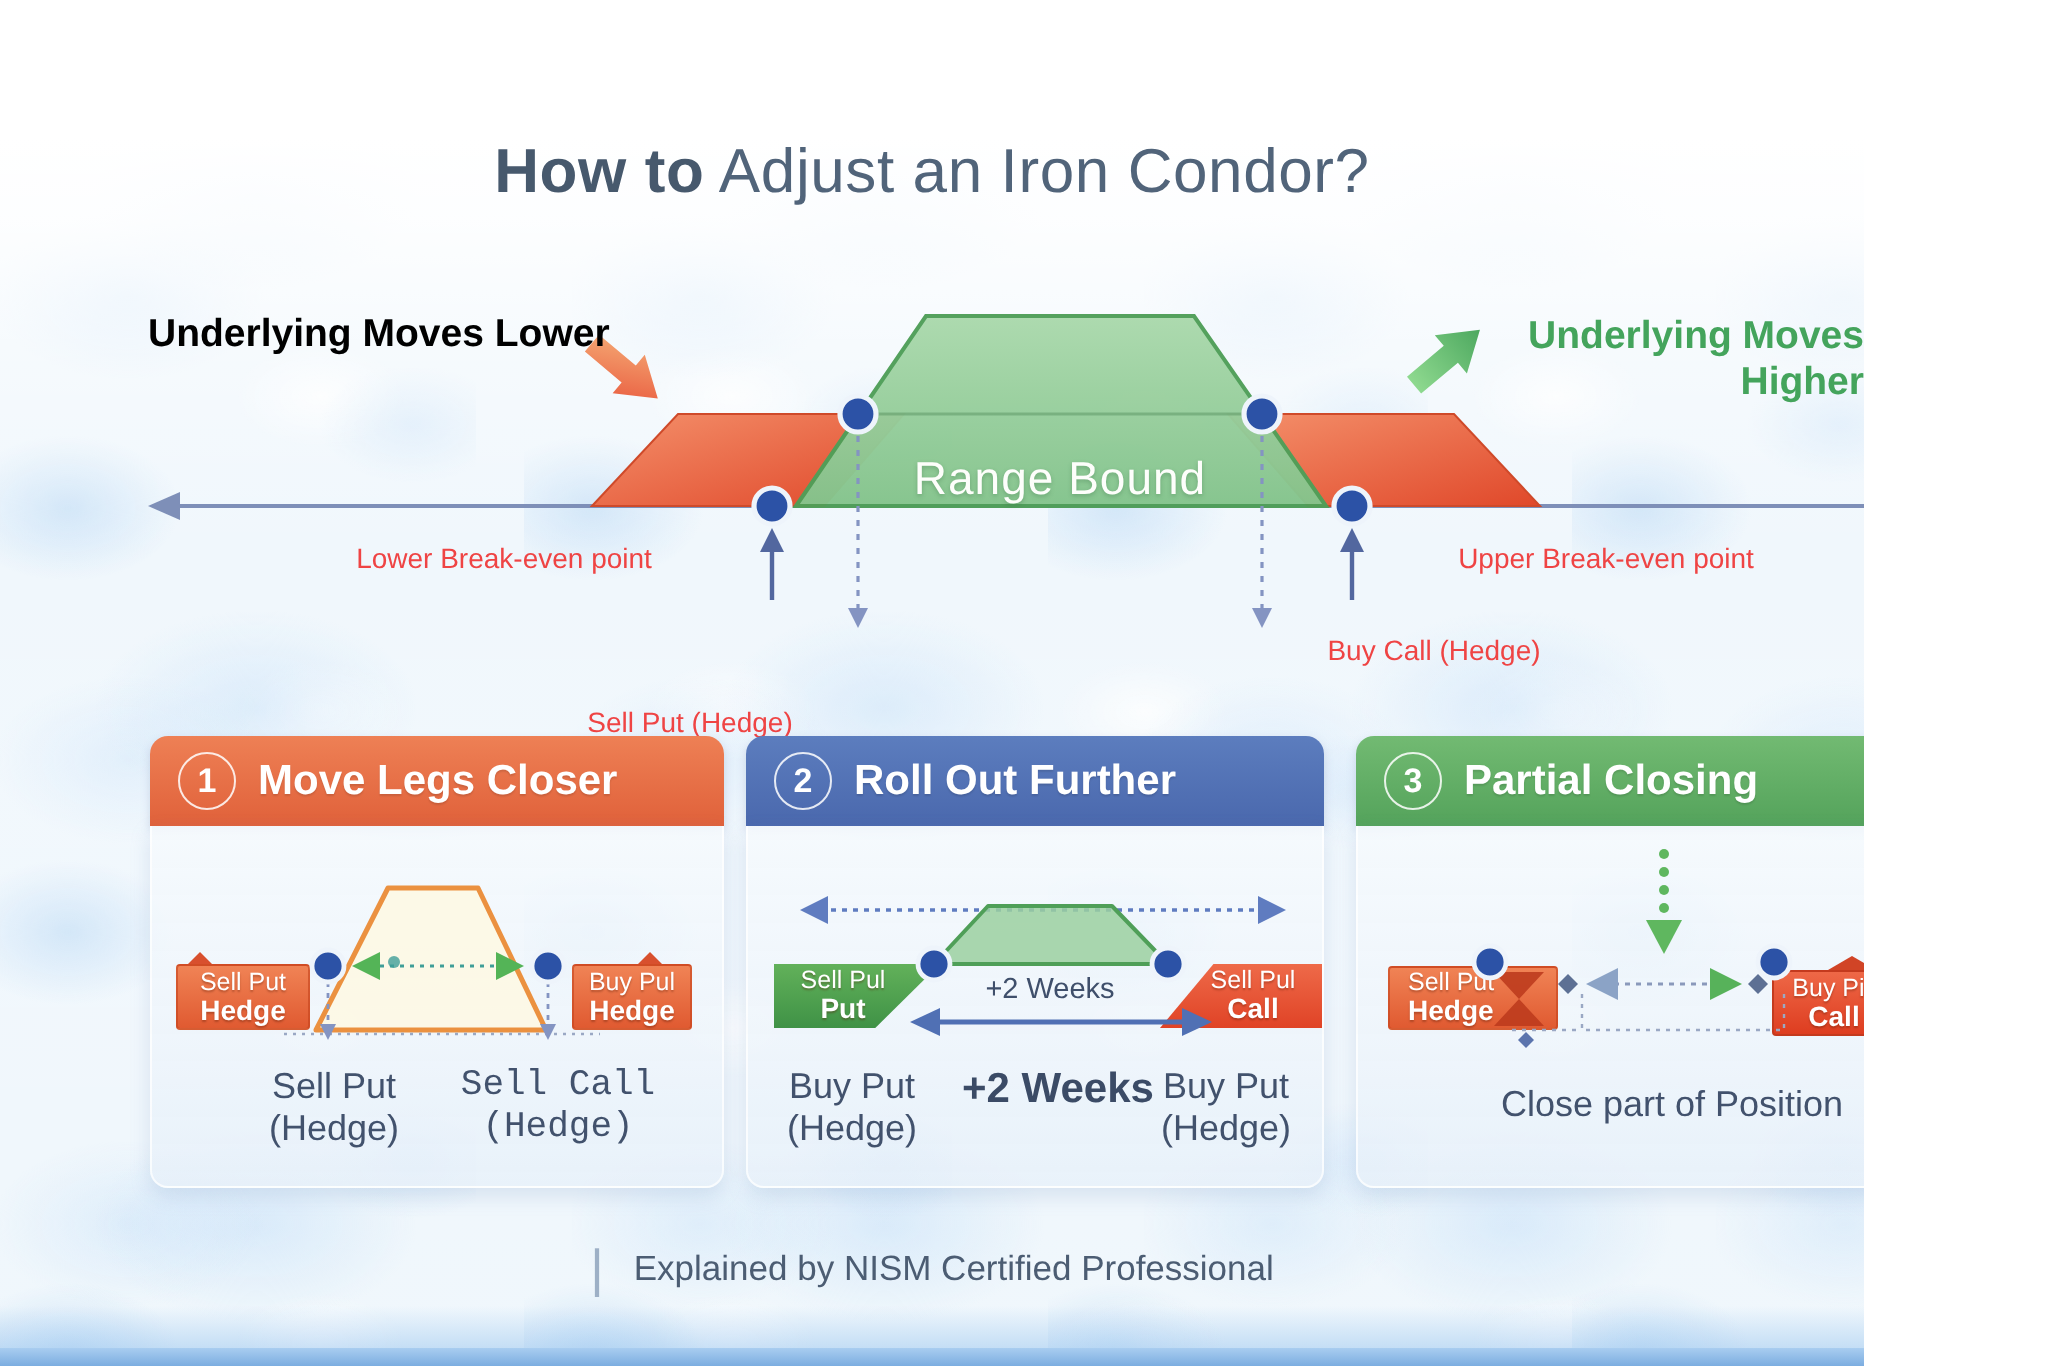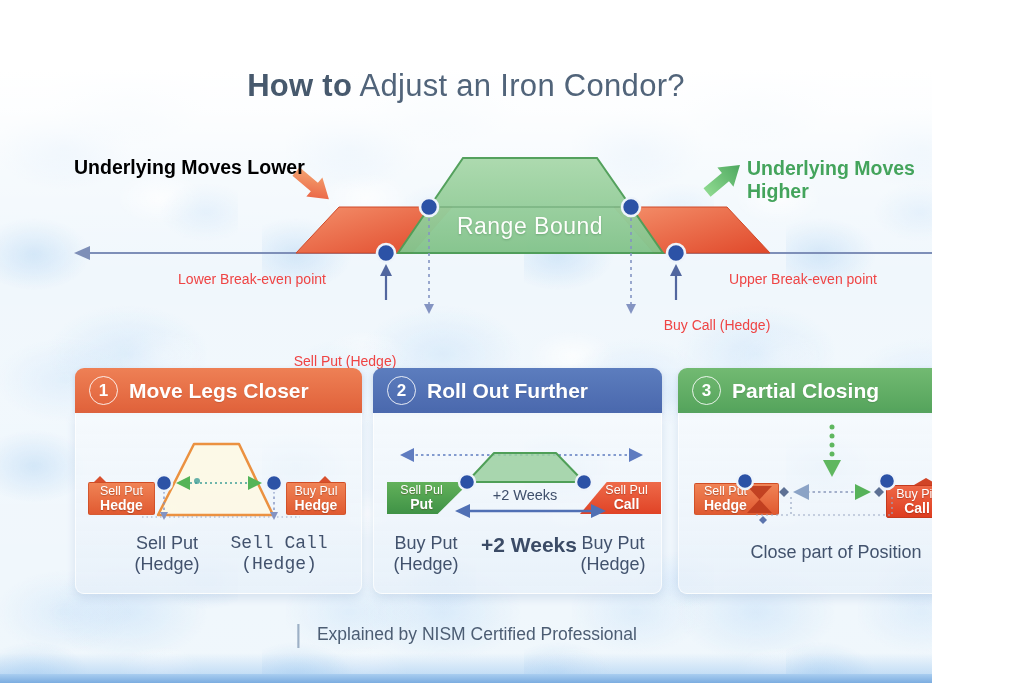--- a/index.html
+++ b/index.html
@@ -136,22 +136,22 @@
 
     <g transform="translate(304,32) rotate(40)">
       <path d="M0,7 L24,7 L24,0 L43,12.5 L24,25 L24,18 L0,18 Z" fill="url(#gOr)"></path>
     </g>
     <g transform="translate(699,53) rotate(-40)">
       <path d="M0,7 L24,7 L24,0 L43,12.5 L24,25 L24,18 L0,18 Z" fill="url(#gGr2)"></path>
     </g>
   </svg>
 
   <div class="abs lbl-red" style="left:74px;top:156px;">Underlying Moves Lower</div>
-  <div class="abs lbl-green" style="left:747px;top:157px;">Underlying Moves Higher</div>
-  <div class="abs ctr range-bound" style="left:530px;top:213px;">Range Bound</div>
+  <div class="abs lbl-green" style="left:747px;top:157px;text-align:right;">Underlying Moves Higher</div>
+  <div class="abs ctr range-bound" style="left:530px;top:226px;">Range Bound</div>
   <div class="abs ctr lbl-slate" style="left:252px;top:271px;">Lower Break-even point</div>
   <div class="abs ctr lbl-slate" style="left:803px;top:271px;">Upper Break-even point</div>
   <div class="abs ctr lbl-slate" style="left:345px;top:317px;margin-top:36px;">Sell Put (Hedge)</div>
   <div class="abs ctr lbl-slate" style="left:717px;top:317px;">Buy Call (Hedge)</div>
 
   <div class="panel" style="left:75px;">
     <div class="panel-header hdr-orange">
       <span class="num">1</span>
       <span class="ttl">Move Legs Closer</span>
     </div>

